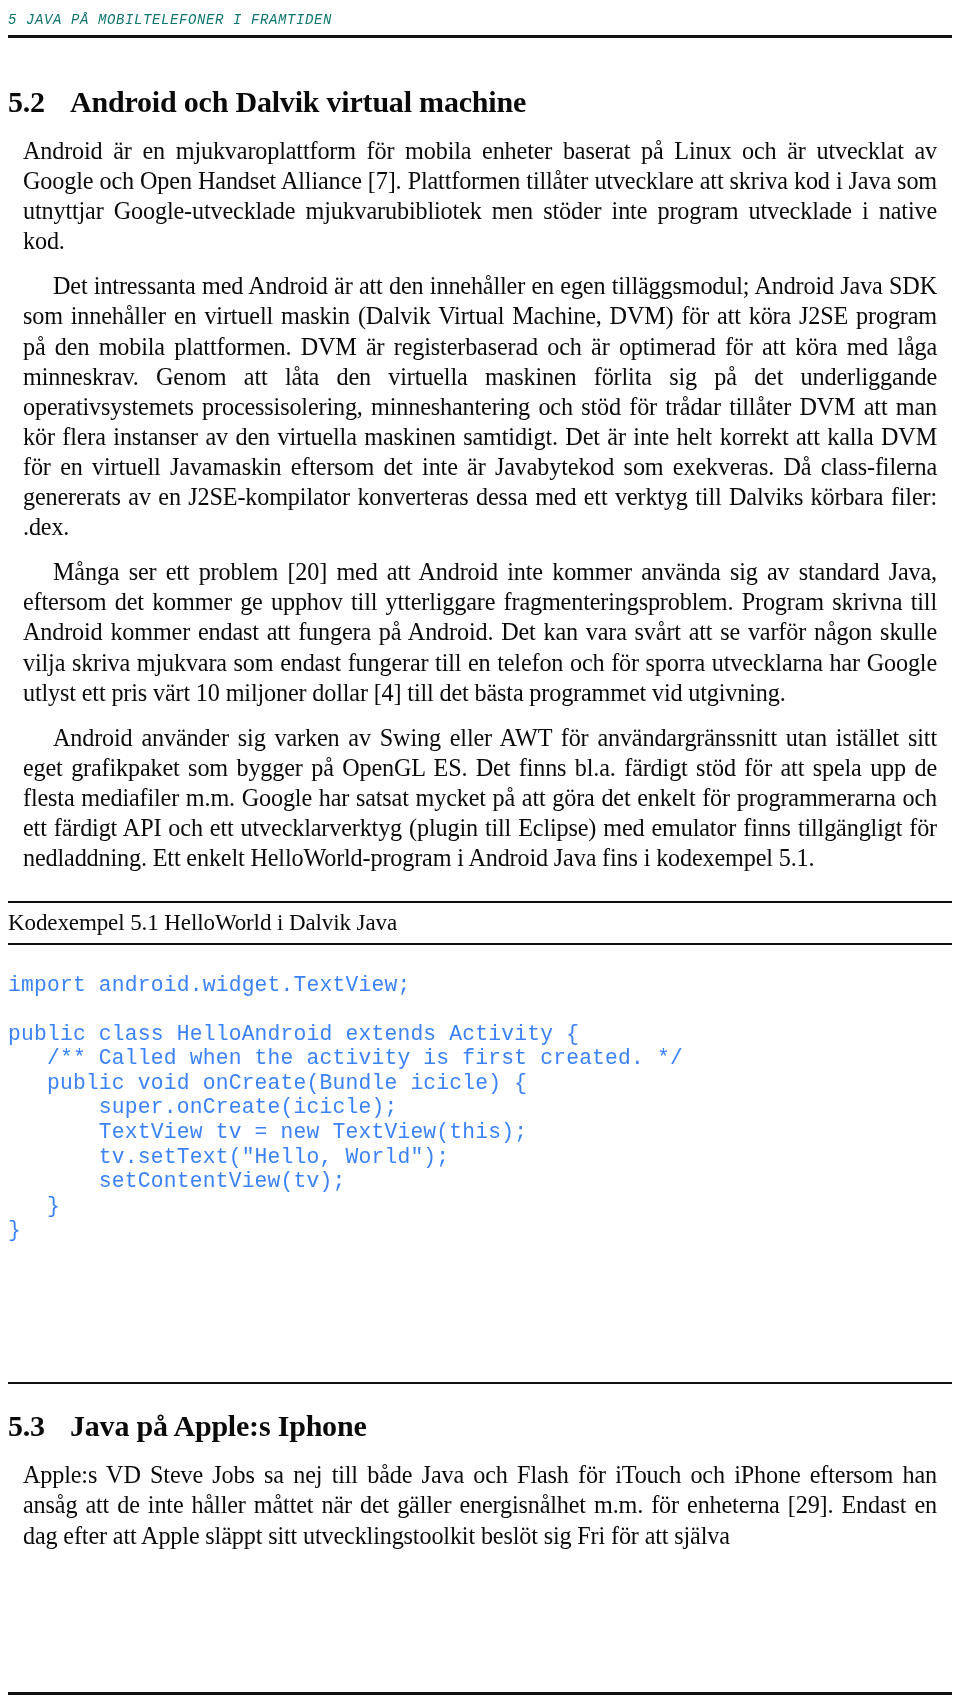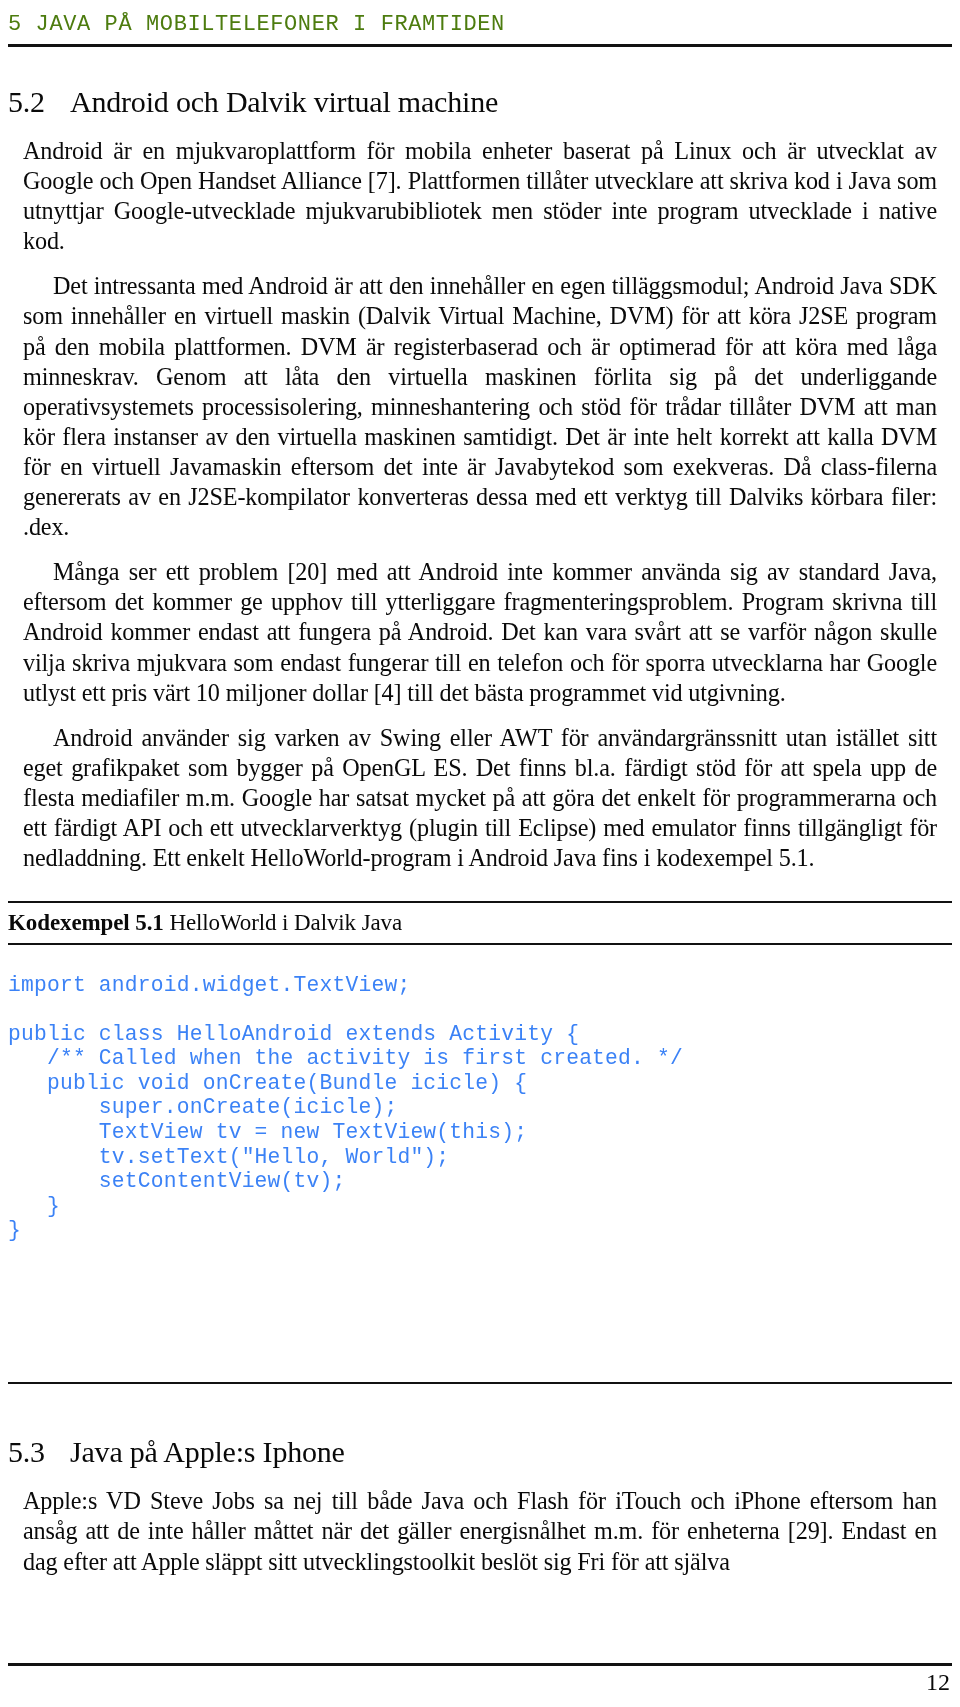--- a/index.html
+++ b/index.html
@@ -27,43 +27,44 @@
   
   .running-head {
     position: absolute;
     left: 8px;
     right: 8px;
     top: 12px;
     height: 40px;
   }
   .running-head-text {
     font-family: "Liberation Mono", "DejaVu Sans Mono", monospace;
-    font-size: 22px;
+    font-size: 14px;
     letter-spacing: 0.6px;
-    color: #4d7c0f;
+    color: #0f766e;
     white-space: nowrap;
+    font-style: italic;
   }
   .rule-thick {
     border: 0;
     border-top: 3px solid #111;
     margin: 7px 0 0 0;
     width: 100%;
   }
 
   
   .content {
     position: absolute;
     left: 8px;
     top: 84px;
     width: 944px;
   }
 
   h2.section {
     font-family: "Liberation Serif", "DejaVu Serif", serif;
-    font-weight: normal;
+    font-weight: bold;
     font-size: 30px;
     line-height: 1.2;
     margin: 0 0 16px 0;
     letter-spacing: -0.2px;
   }
   h2.section .num {
     display: inline-block;
     min-width: 62px;
   }
 
@@ -92,33 +93,33 @@
     border-top: 2.5px solid #111;
     margin: 0;
     width: 100%;
   }
   .listing-caption {
     font-size: 23px;
     line-height: 1.35;
     padding: 4px 0 5px 0;
     letter-spacing: -0.1px;
   }
-  .listing-caption .cap-label { font-weight: bold; }
+  .listing-caption .cap-label { font-weight: normal; }
   .listing-code {
     font-family: "Liberation Mono", "DejaVu Sans Mono", monospace;
     font-size: 21.3px;
     line-height: 24.6px;
     white-space: pre;
     color: #3b82f6;
     padding: 6px 0 10px 0;
     letter-spacing: 0.2px;
   }
   .listing-gap { height: 108px; }
 
-  h2.section.lower { margin-top: 50px; }
+  h2.section.lower { margin-top: 24px; }
 
   
   .footer {
     position: absolute;
     left: 8px;
     right: 8px;
     bottom: 10px;
   }
   .footer hr {
     border: 0;
@@ -179,16 +180,15 @@
     <h2 class="section lower">
       <span class="num">5.3</span><span>Java på Apple:s Iphone</span>
     </h2>
 
     <p class="body">Apple:s VD Steve Jobs sa nej till både Java och Flash för iTouch och iPhone eftersom han ansåg att de inte håller måttet när det gäller energisnålhet m.m. för enheterna [29]. Endast en dag efter att Apple släppt sitt utvecklingstoolkit beslöt sig Fri för att själva</p>
 
   </div>
 
   <div class="footer">
     <hr>
-    <div class="page-number">12</div>
   </div>
 
 </div>
 
 </body></html>

